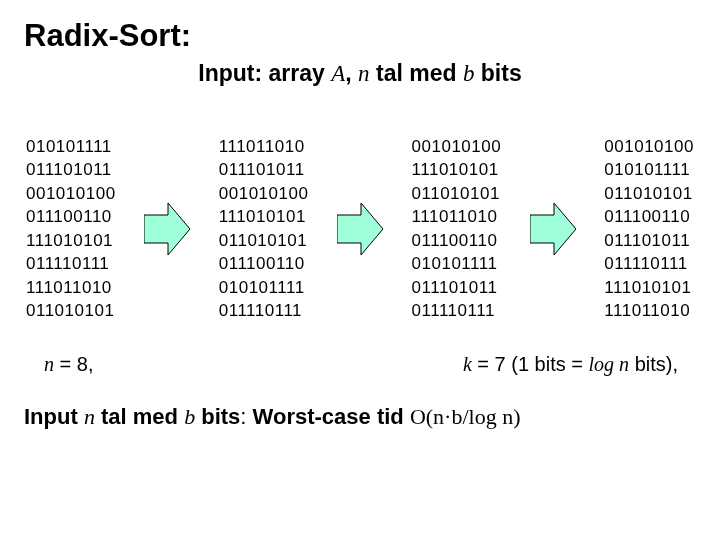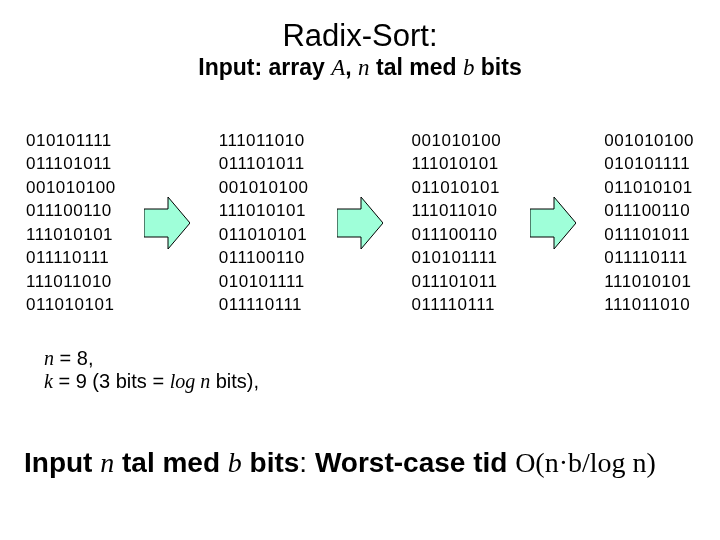--- a/index.html
+++ b/index.html
@@ -1,28 +1,28 @@
 <!DOCTYPE html>
 <html><head>
 <meta charset="utf-8">
 <style>
   * { box-sizing: border-box; margin: 0; padding: 0; }
   html, body { width: 720px; height: 540px; background: #fff; font-family: Arial, Helvetica, sans-serif; color: #000; }
   .slide { width: 720px; height: 540px; padding: 18px 24px 16px 24px; display: flex; flex-direction: column; }
-  .title { text-align: center; font-weight: normal; font-size: 31px; }
-  .subtitle { text-align: center; font-weight: bold; font-size: 23px; }
+  .title { text-align: left; font-weight: bold; font-size: 31px; }
+  .subtitle { text-align: center; font-weight: bold; font-size: 23px; margin-top: 6px; }
   .subtitle .ital { font-style: italic; font-family: "Times New Roman", Times, serif; font-weight: normal; }
   .columns-wrap { display: flex; align-items: center; justify-content: space-between; margin-top: 48px; padding: 0 2px; }
   .col { display: flex; flex-direction: column; font-family: Arial, Helvetica, sans-serif; font-size: 17px; line-height: 1.38; letter-spacing: 0.5px; white-space: pre; }
   .arrow { flex: 0 0 auto; }
   .arrow svg { display: block; }
-  .params { display: flex; justify-content: space-between; align-items: baseline; margin-top: 30px; padding: 0 18px 0 20px; font-size: 20px; flex-direction: column; }
+  .params { display: flex; justify-content: space-between; align-items: baseline; margin-top: 30px; padding: 0 18px 0 20px; font-size: 20px; }
   .params .ital { font-style: italic; font-family: "Times New Roman", Times, serif; }
   .params .logn { font-family: "Times New Roman", Times, serif; font-style: italic; }
-  .bottom { margin-top: 54px; font-size: 28px; font-weight: bold; }
+  .bottom { margin-top: 28px; font-size: 22px; font-weight: bold; }
   .bottom .ital { font-style: italic; font-family: "Times New Roman", Times, serif; font-weight: normal; }
   .bottom .rhs { font-weight: normal; }
   .bottom .math { font-family: "Times New Roman", Times, serif; font-weight: normal; }
 </style>
 </head>
 <body>
 
 <div class="slide">
   <div class="title">Radix-Sort:</div>
   <div class="subtitle">
@@ -82,19 +82,19 @@
       <span>011100110</span>
       <span>011101011</span>
       <span>011110111</span>
       <span>111010101</span>
       <span>111011010</span>
     </div>
   </div>
 
   <div class="params">
     <span><span class="ital">n</span><span> = 8,</span></span>
-    <span><span class="ital">k</span><span> = 9 (3 bits = </span><span class="logn">log </span><span class="ital">n</span><span> bits),</span></span>
+    <span><span class="ital">k</span><span> = 7 (1 bits = </span><span class="logn">log </span><span class="ital">n</span><span> bits),</span></span>
   </div>
 
   <div class="bottom">
     <span>Input </span><span class="ital">n</span><span> tal med </span><span class="ital">b</span><span> bits</span><span class="rhs">:  </span><span>Worst-case tid </span><span class="math">O(n·b/log n)</span>
   </div>
 </div>
 
 </body></html>

